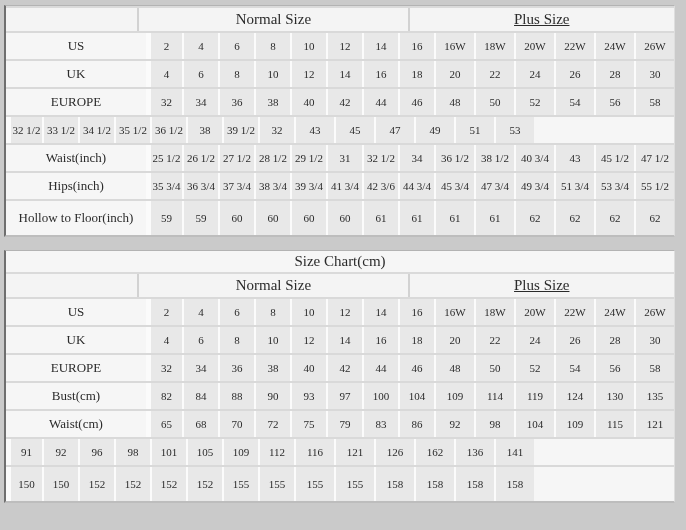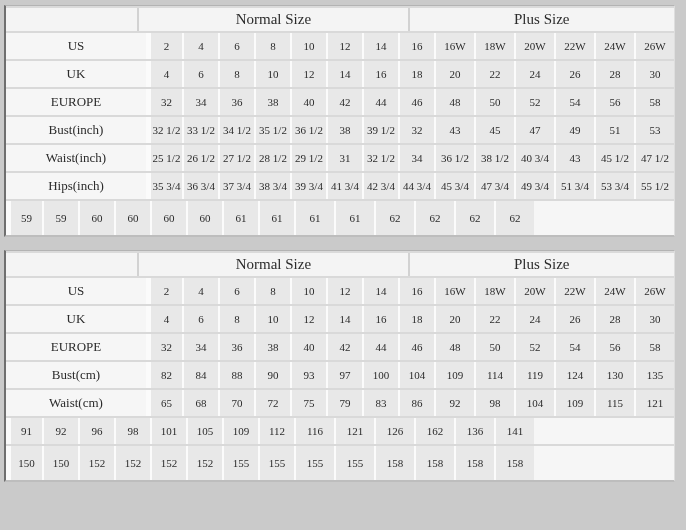--- a/index.html
+++ b/index.html
@@ -39,21 +39,21 @@
   }
   .corner { width: 140px; }
   .group {
     text-align: center;
     font-size: 15px;
     line-height: 23px;
     border-left: 2px solid #d2d2d2;
     box-sizing: border-box;
   }
   .g-normal { width: 288px; }
-  .g-plus   { width: 284px; }
+  .g-plus   { width: 284px; text-decoration: underline; }
   .data-row {
     display: flex;
     border-top: 2px solid #d9d9d9;
   }
   .data-row > div {
     height: 26px;
     line-height: 26px;
     box-sizing: border-box;
     text-align: center;
     white-space: nowrap;
@@ -134,21 +134,20 @@
           <div class="cell normal">44</div>
           <div class="cell normal">46</div>
           <div class="cell plus">48</div>
           <div class="cell plus">50</div>
           <div class="cell plus">52</div>
           <div class="cell plus">54</div>
           <div class="cell plus">56</div>
           <div class="cell plus">58</div>
         </div>
         <div class="data-row">
-          <div class="label-cell">Bust(inch)</div>
           <div class="cell normal first">32 1/2</div>
           <div class="cell normal">33 1/2</div>
           <div class="cell normal">34 1/2</div>
           <div class="cell normal">35 1/2</div>
           <div class="cell normal">36 1/2</div>
           <div class="cell normal">38</div>
           <div class="cell normal">39 1/2</div>
           <div class="cell normal">32</div>
           <div class="cell plus">43</div>
           <div class="cell plus">45</div>
@@ -175,49 +174,51 @@
           <div class="cell plus">47 1/2</div>
         </div>
         <div class="data-row">
           <div class="label-cell">Hips(inch)</div>
           <div class="cell normal first">35 3/4</div>
           <div class="cell normal">36 3/4</div>
           <div class="cell normal">37 3/4</div>
           <div class="cell normal">38 3/4</div>
           <div class="cell normal">39 3/4</div>
           <div class="cell normal">41 3/4</div>
-          <div class="cell normal">42 3/4</div>
+          <div class="cell normal">42 3/6</div>
           <div class="cell normal">44 3/4</div>
           <div class="cell plus">45 3/4</div>
           <div class="cell plus">47 3/4</div>
           <div class="cell plus">49 3/4</div>
           <div class="cell plus">51 3/4</div>
           <div class="cell plus">53 3/4</div>
           <div class="cell plus">55 1/2</div>
         </div>
         <div class="data-row tall">
+          <div class="label-cell">Hollow to Floor(inch)</div>
           <div class="cell normal first">59</div>
           <div class="cell normal">59</div>
           <div class="cell normal">60</div>
           <div class="cell normal">60</div>
           <div class="cell normal">60</div>
           <div class="cell normal">60</div>
           <div class="cell normal">61</div>
           <div class="cell normal">61</div>
           <div class="cell plus">61</div>
           <div class="cell plus">61</div>
           <div class="cell plus">62</div>
           <div class="cell plus">62</div>
           <div class="cell plus">62</div>
           <div class="cell plus">62</div>
         </div>
       </div>
   </div>
 
   <div class="chart">
+    <div class="title-row">Size Chart(cm)</div>
     <div class="header-row">
       <div class="corner"></div>
       <div class="group g-normal">Normal Size</div>
       <div class="group g-plus">Plus Size</div>
     </div>
     <div>
         <div class="data-row">
           <div class="label-cell">US</div>
           <div class="cell normal first">2</div>
           <div class="cell normal">4</div>

